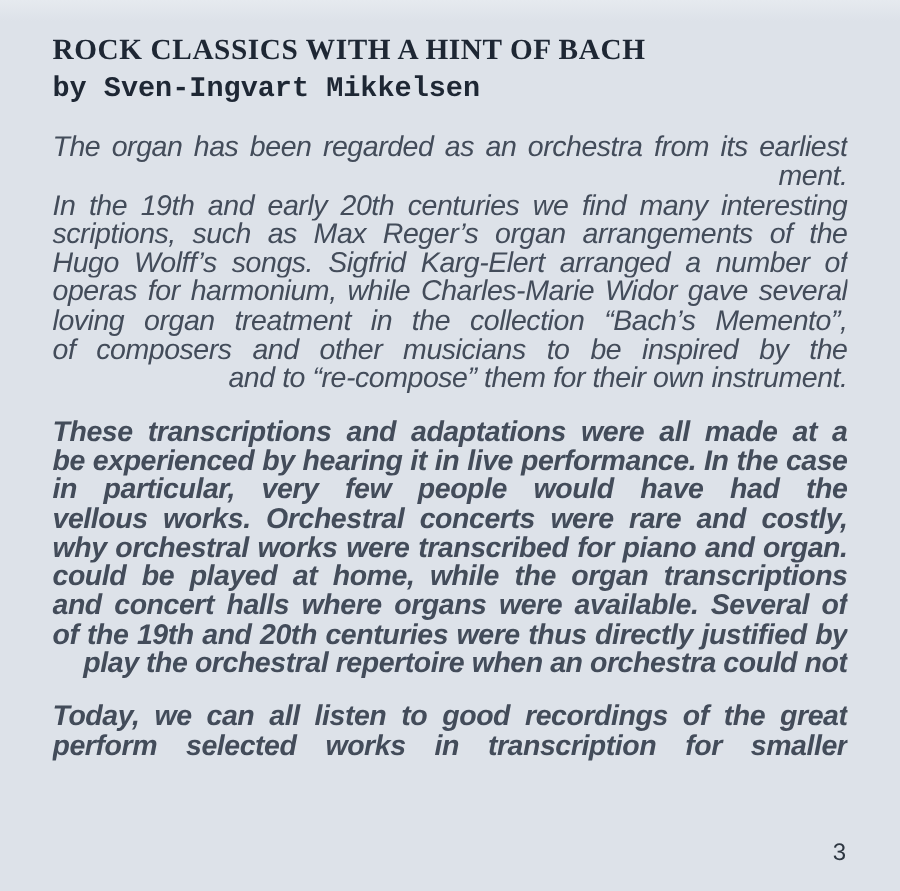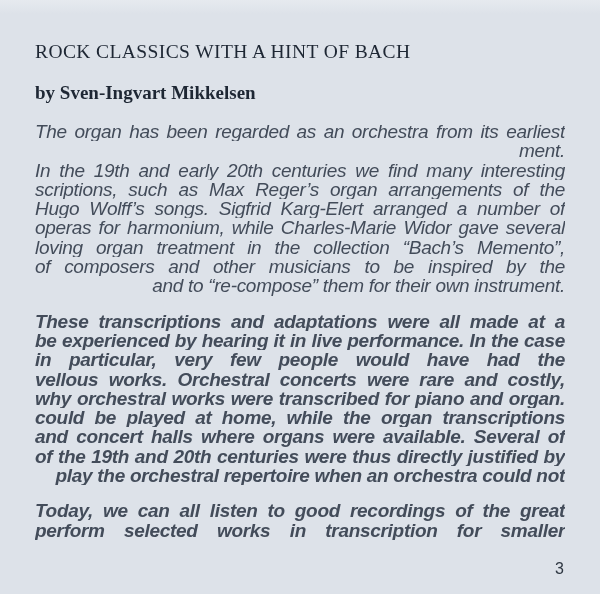--- a/index.html
+++ b/index.html
@@ -10,34 +10,34 @@
   }
   .page {
     position: relative;
     width: 600px; height: 594px;
     box-sizing: border-box;
     padding: 0 35px;
     background: linear-gradient(#e6eaef 0px, #dde2e9 14px);
   }
   .title {
     font-family: "Liberation Serif", serif;
-    font-weight: 400;
+    font-weight: 700;
     font-size: 19.5px;
     line-height: 23px;
     letter-spacing: 0.4px;
     color: #1e2734;
-    padding-top: 40px;
+    padding-top: 22px;
   }
   .byline {
-    font-family: Liberation Serif, serif;
+    font-family: Liberation Mono, monospace;
     font-weight: 700;
     font-size: 19px;
     line-height: 23px;
     color: #1e2734;
-    margin-top: 18px;
+    margin-top: 3px;
   }
   .article {
     margin-top: 18px;
     font-family: "Liberation Sans", sans-serif;
     font-style: italic;
     font-size: 19px;
     letter-spacing: -0.3px;
     color: #434c5a;
   }
   .block + .block { margin-top: 16px; font-weight: bold; }

